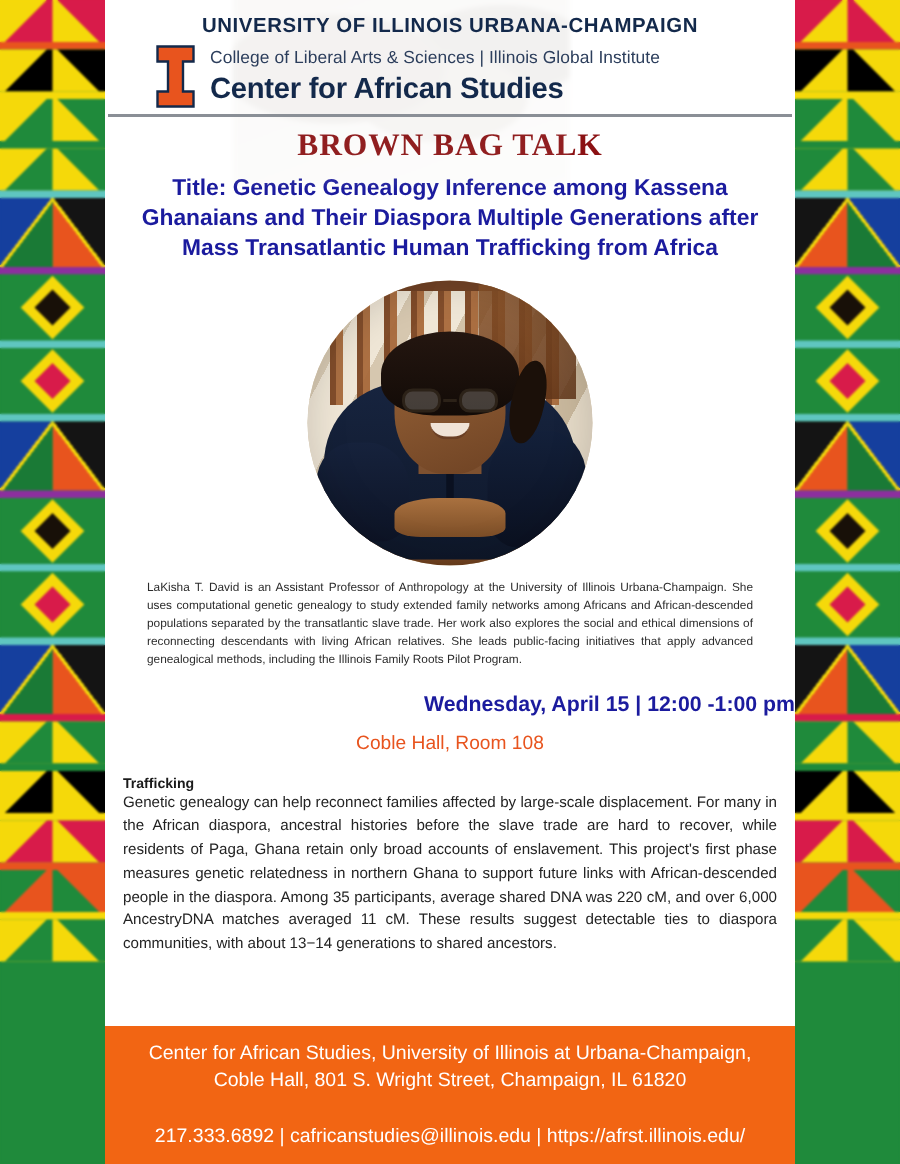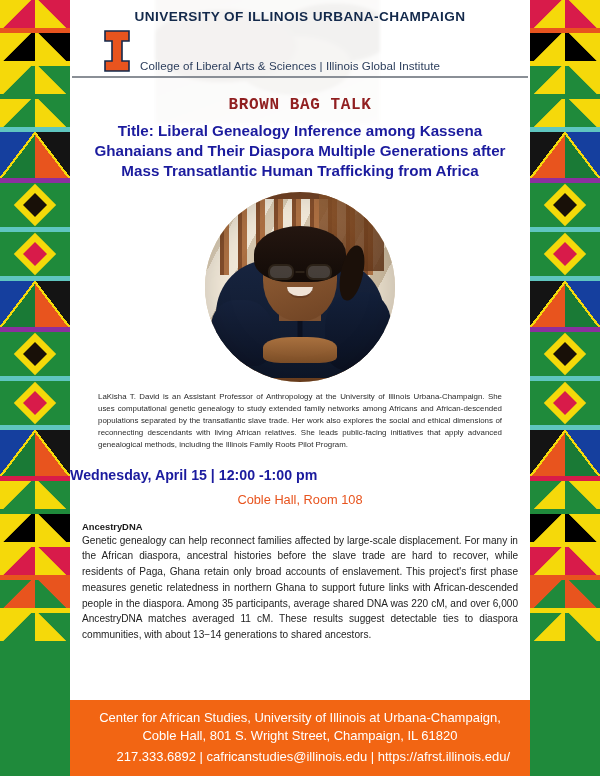--- a/index.html
+++ b/index.html
@@ -151,21 +151,21 @@
     text-align: center;
     font-size: 13.6px;
     font-weight: bold;
     letter-spacing: 0.4px;
     color: #13294b;
     font-family: "Liberation Sans", sans-serif;
   }
 
   .brand-row {
     display: flex;
-    align-items: flex-end;
+    align-items: center;
     padding: 5px 0 0 33px;
   }
 
   .block-i {
     position: relative;
     width: 28px;
     height: 42px;
     flex: 0 0 28px;
     margin-top: 1px;
   }
@@ -190,23 +190,23 @@
 
   .hrule {
     height: 2px;
     background: #8a8f96;
     margin: 4px 2px 0 2px;
   }
 
   
   .bbt {
     text-align: center;
-    margin-top: 18px;
-    font-family: Liberation Mono, monospace;
-    font-size: 16px;
+    margin-top: 6px;
+    font-family: Liberation Serif, serif;
+    font-size: 21px;
     font-weight: bold;
     letter-spacing: 0.6px;
     color: #8b1113;
   }
 
   .talk-title {
     text-align: center;
     margin: 7px 14px 0 14px;
     font-size: 15.2px;
     font-weight: bold;
@@ -363,21 +363,21 @@
   .bio {
     margin: 9px 28px 16px 28px;
     font-size: 7.9px;
     line-height: 1.52;
     color: #2b2b2b;
     text-align: justify;
   }
 
   
   .when {
-    text-align: left;
+    text-align: right;
     margin-top: 5px;
     font-size: 14.2px;
     font-weight: bold;
     color: #1b1b9e;
   }
   .where {
     text-align: center;
     margin-top: 9px;
     font-size: 12.8px;
     font-weight: normal;
@@ -406,21 +406,21 @@
     width: 460px;
     background: #f26513;
     padding: 9px 20px 10px 20px;
     text-align: center;
   }
   .footer-line {
     font-size: 13px;
     color: #ffffff;
     line-height: 1.42;
   }
-  .footer-contact { margin-top: 2px; text-align: right; }
+  .footer-contact { margin-top: 18px; }
 </style>
 </head>
 <body>
 
 <div id="poster">
 
   <div class="kente kente-left">
     <div class="kente-inner">
       <div class="k-band k-saw v2"></div>
       <div class="k-band k-stripe s-orange"></div>
@@ -502,29 +502,30 @@
       <div class="univ-line">UNIVERSITY OF ILLINOIS URBANA-CHAMPAIGN</div>
 
       <div class="brand-row">
         <div class="block-i">
           <svg viewBox="0 0 28 42" xmlns="http://www.w3.org/2000/svg">
             <path d="M2 1 H26 V11 H19 V31 H26 V41 H2 V31 H9 V11 H2 Z" fill="#e8541e" stroke="#13294b" stroke-width="1.6"></path>
           </svg>
         </div>
         <div class="brand-text">
           <div class="college-line">College of Liberal Arts &amp; Sciences | Illinois Global Institute</div>
+          <div class="center-line">Center for African Studies</div>
         </div>
       </div>
 
       <div class="hrule"></div>
     </div>
 
     <div class="bbt">BROWN BAG TALK</div>
 
-    <div class="talk-title">Title: Liberal Genealogy Inference among Kassena Ghanaians and Their Diaspora Multiple Generations after Mass Transatlantic Human Trafficking from Africa</div>
+    <div class="talk-title">Title: Genetic Genealogy Inference among Kassena Ghanaians and Their Diaspora Multiple Generations after Mass Transatlantic Human Trafficking from Africa</div>
 
     <div class="portrait-wrap">
       <div class="portrait">
         <div class="p-bg"></div>
         <div class="p-rail"></div>
         <div class="p-rail2"></div>
         <div class="p-desk"></div>
         <div class="p-body"></div>
         <div class="p-arm-l"></div>
         <div class="p-arm-r"></div>
@@ -542,21 +543,21 @@
         <div class="p-vignette"></div>
       </div>
     </div>
 
     <div class="bio">LaKisha T. David is an Assistant Professor of Anthropology at the University of Illinois Urbana-Champaign. She uses computational genetic genealogy to study extended family networks among Africans and African-descended populations separated by the transatlantic slave trade. Her work also explores the social and ethical dimensions of reconnecting descendants with living African relatives. She leads public-facing initiatives that apply advanced genealogical methods, including the Illinois Family Roots Pilot Program.</div>
 
     <div class="when">Wednesday, April 15 | 12:00 -1:00 pm</div>
     <div class="where">Coble Hall, Room 108</div>
 
     <div class="desc-block">
-      <div class="desc-head">AncestryDNA</div>
+      <div class="desc-head">Trafficking</div>
       <div class="desc-body">Genetic genealogy can help reconnect families affected by large-scale displacement. For many in the African diaspora, ancestral histories before the slave trade are hard to recover, while residents of Paga, Ghana retain only broad accounts of enslavement. This project's first phase measures genetic relatedness in northern Ghana to support future links with African-descended people in the diaspora. Among 35 participants, average shared DNA was 220 cM, and over 6,000 AncestryDNA matches averaged 11 cM. These results suggest detectable ties to diaspora communities, with about 13−14 generations to shared ancestors.</div>
     </div>
 
     <div class="footer">
       <div class="footer-line">Center for African Studies, University of Illinois at Urbana-Champaign, Coble Hall, 801 S. Wright Street, Champaign, IL 61820</div>
       <div class="footer-line footer-contact">217.333.6892 | cafricanstudies@illinois.edu | https://afrst.illinois.edu/</div>
     </div>
 
   </div>
 </div>

